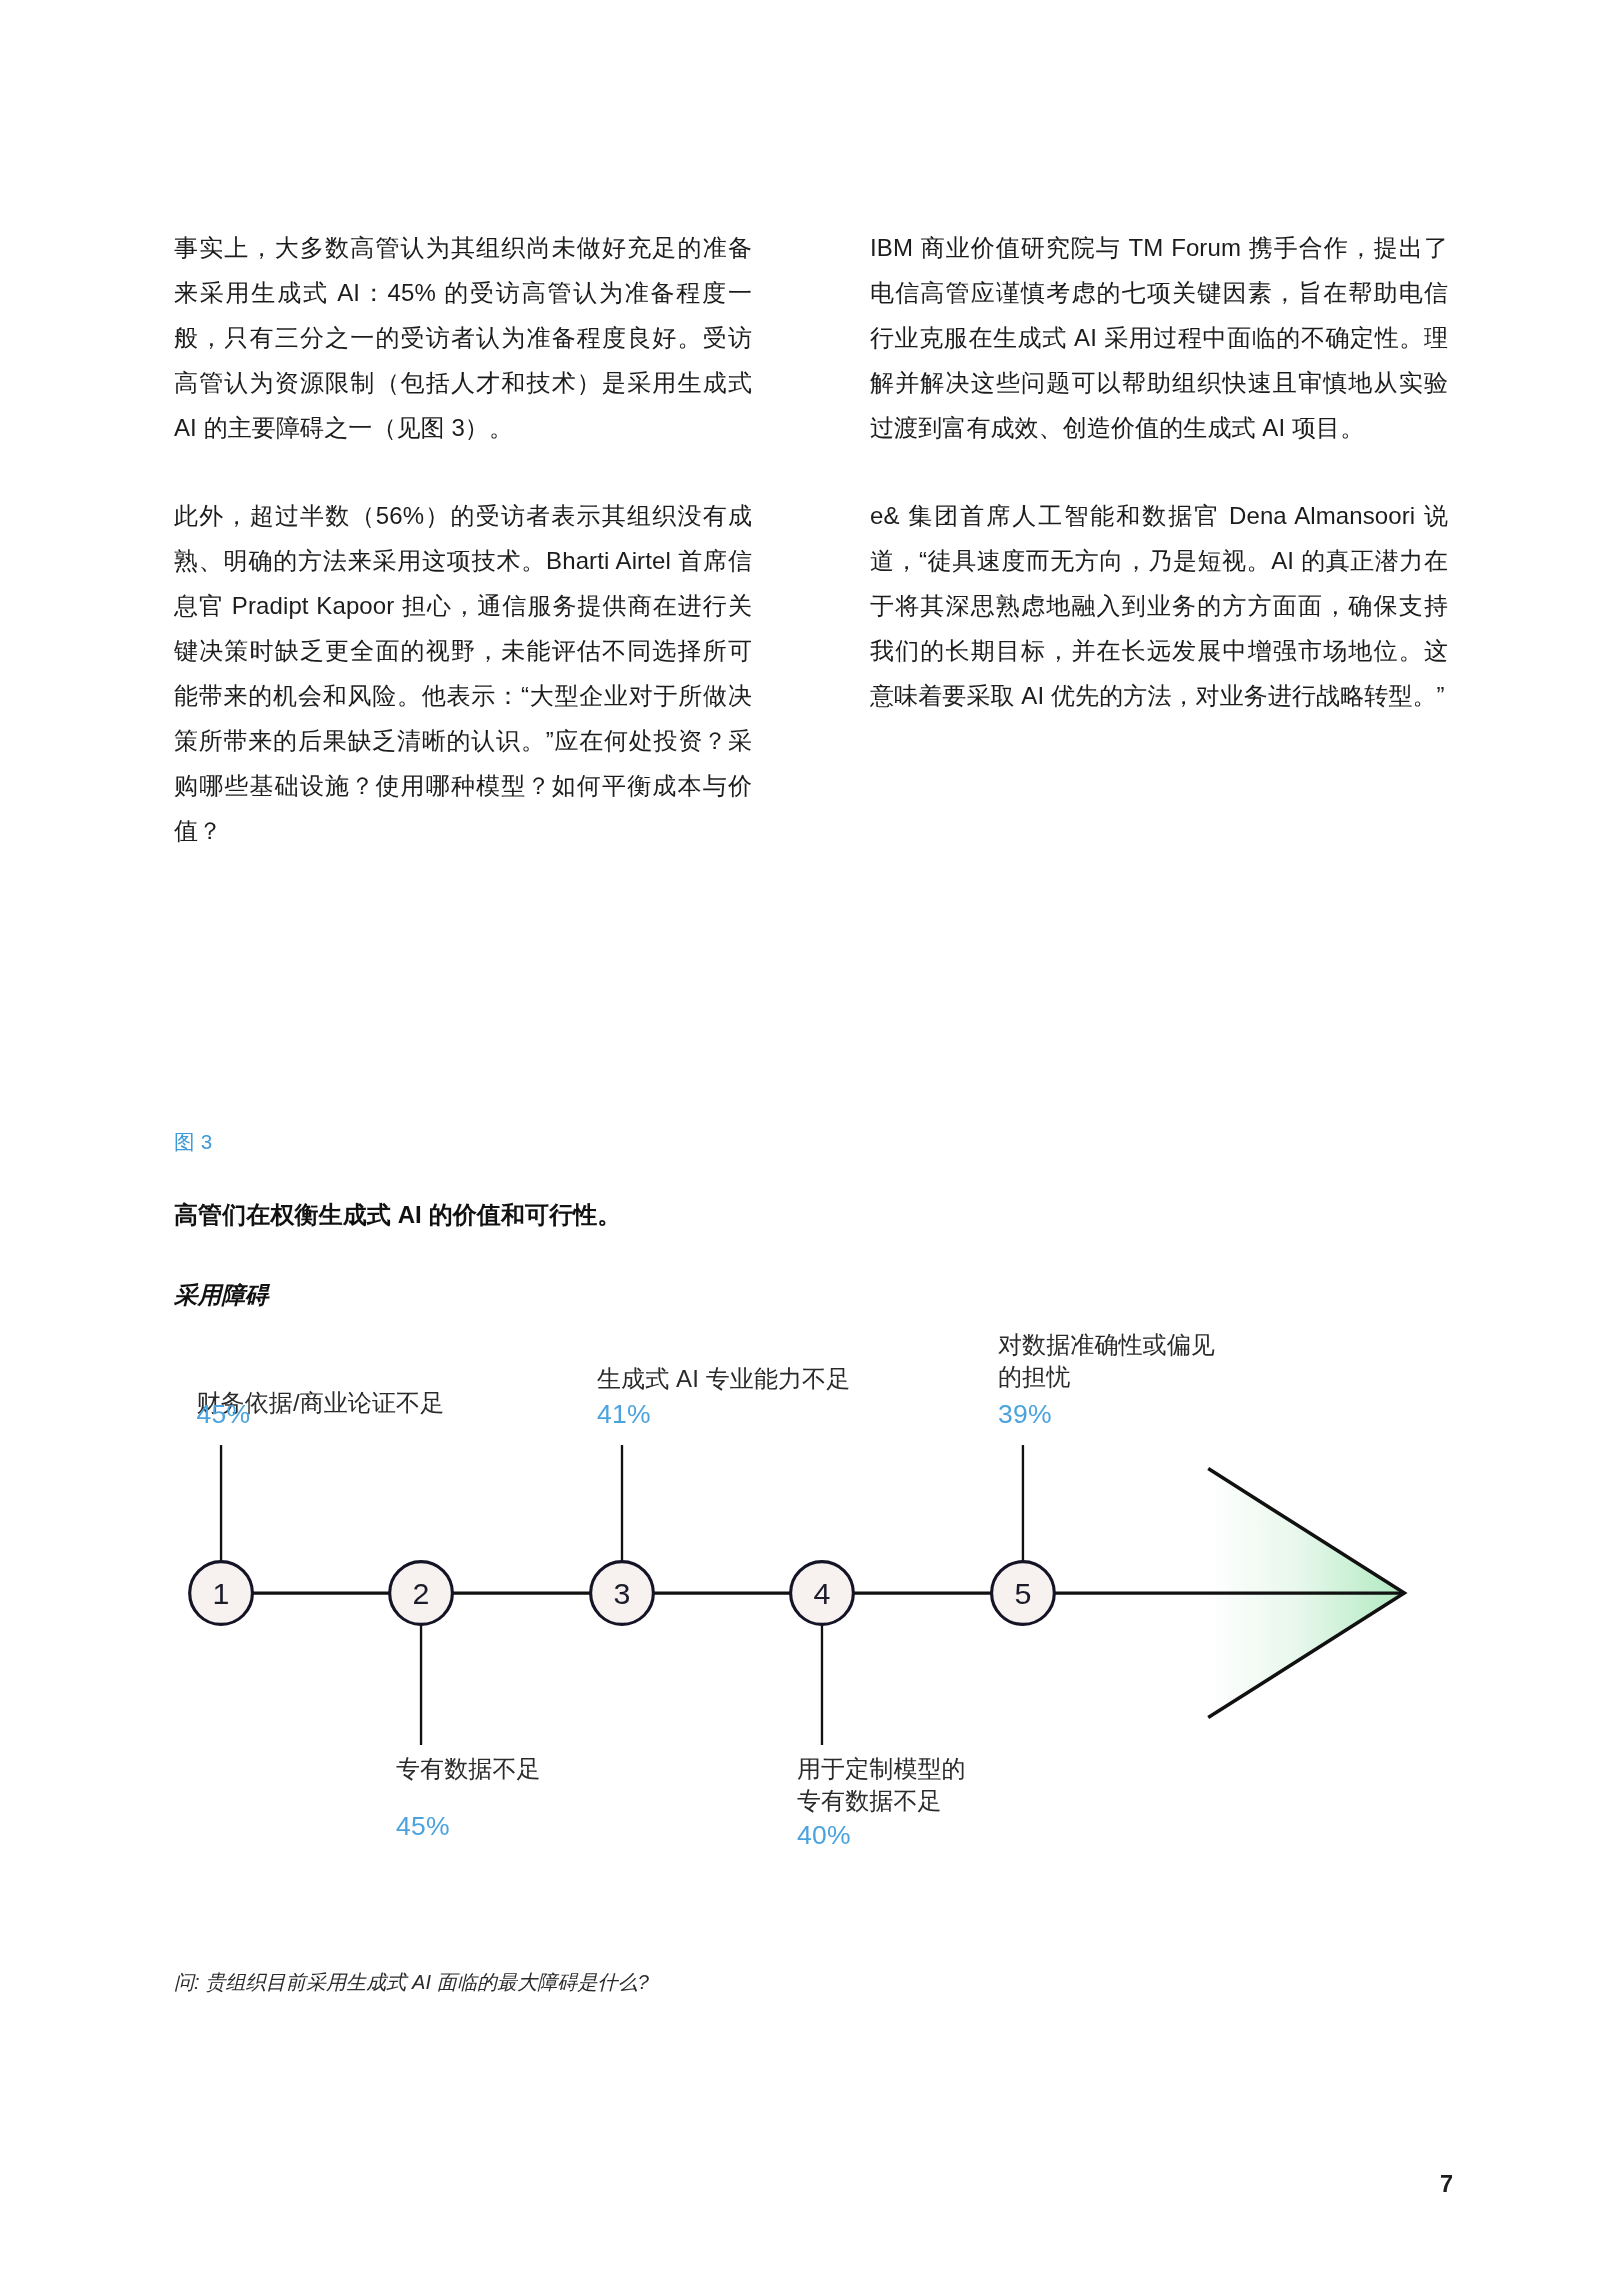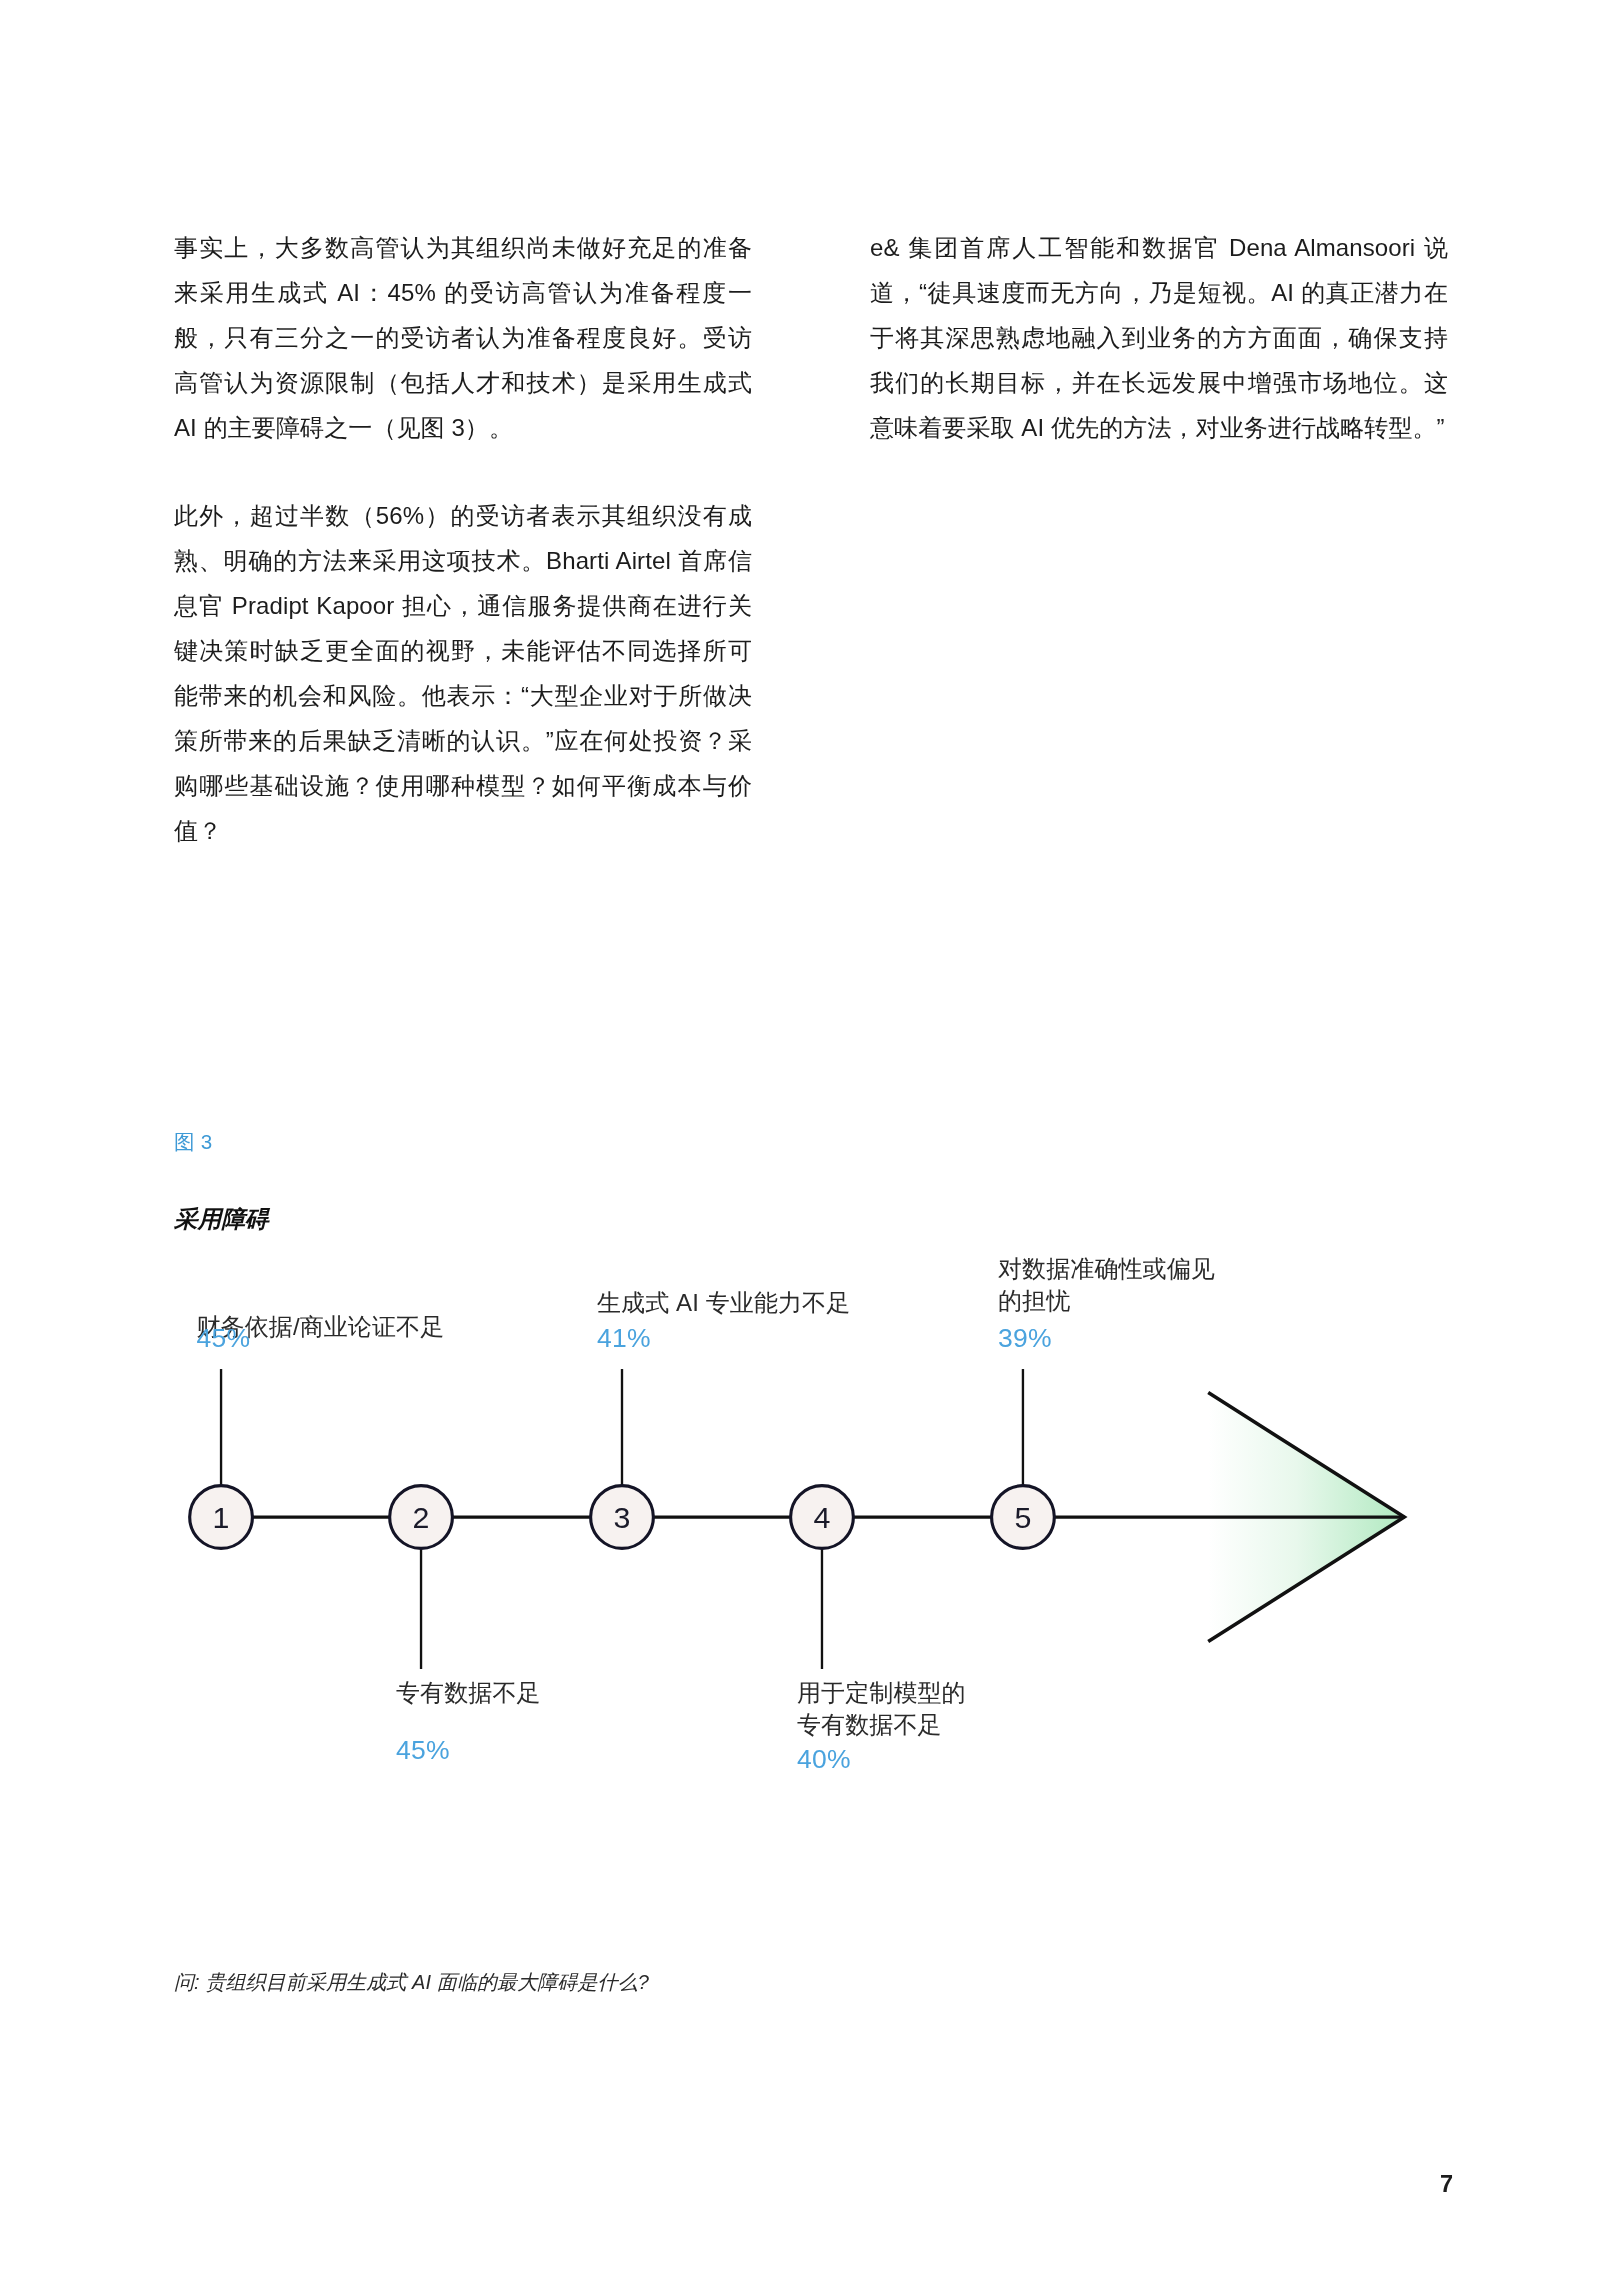--- a/index.html
+++ b/index.html
@@ -143,28 +143,30 @@
 <div class="page">
 
   <div class="columns">
 
     <div class="col">
       <p class="para">事实上，大多数高管认为其组织尚未做好充足的准备来采用生成式 AI：45% 的受访高管认为准备程度一般，只有三分之一的受访者认为准备程度良好。受访高管认为资源限制（包括人才和技术）是采用生成式 AI 的主要障碍之一（见图 3）。</p>
       <p class="para">此外，超过半数（56%）的受访者表示其组织没有成熟、明确的方法来采用这项技术。Bharti Airtel 首席信息官 Pradipt Kapoor 担心，通信服务提供商在进行关键决策时缺乏更全面的视野，未能评估不同选择所可能带来的机会和风险。他表示：“大型企业对于所做决策所带来的后果缺乏清晰的认识。”应在何处投资？采购哪些基础设施？使用哪种模型？如何平衡成本与价值？</p>
     </div>
 
     <div class="col">
+      <p class="para">IBM 商业价值研究院与 TM Forum 携手合作，提出了电信高管应谨慎考虑的七项关键因素，旨在帮助电信行业克服在生成式 AI 采用过程中面临的不确定性。理解并解决这些问题可以帮助组织快速且审慎地从实验过渡到富有成效、创造价值的生成式 AI 项目。</p>
       <p class="para">e&amp; 集团首席人工智能和数据官 Dena Almansoori 说道，“徒具速度而无方向，乃是短视。AI 的真正潜力在于将其深思熟虑地融入到业务的方方面面，确保支持我们的长期目标，并在长远发展中增强市场地位。这意味着要采取 AI 优先的方法，对业务进行战略转型。”</p>
     </div>
 
   </div>
 
   <div class="figure">
 
     <div class="fig-label">图 3</div>
+    <div class="fig-title">高管们在权衡生成式 AI 的价值和可行性。</div>
     <div class="fig-subtitle">采用障碍</div>
 
     <div class="chart-wrap">
 
       <svg class="chart" viewBox="0 0 1320 520">
         <defs>
           <linearGradient id="arrowGrad" x1="0" y1="0" x2="1" y2="0">
             <stop offset="0%" stop-color="#ffffff"></stop>
             <stop offset="45%" stop-color="#e8f8ec"></stop>
             <stop offset="100%" stop-color="#b0e9c0"></stop>

